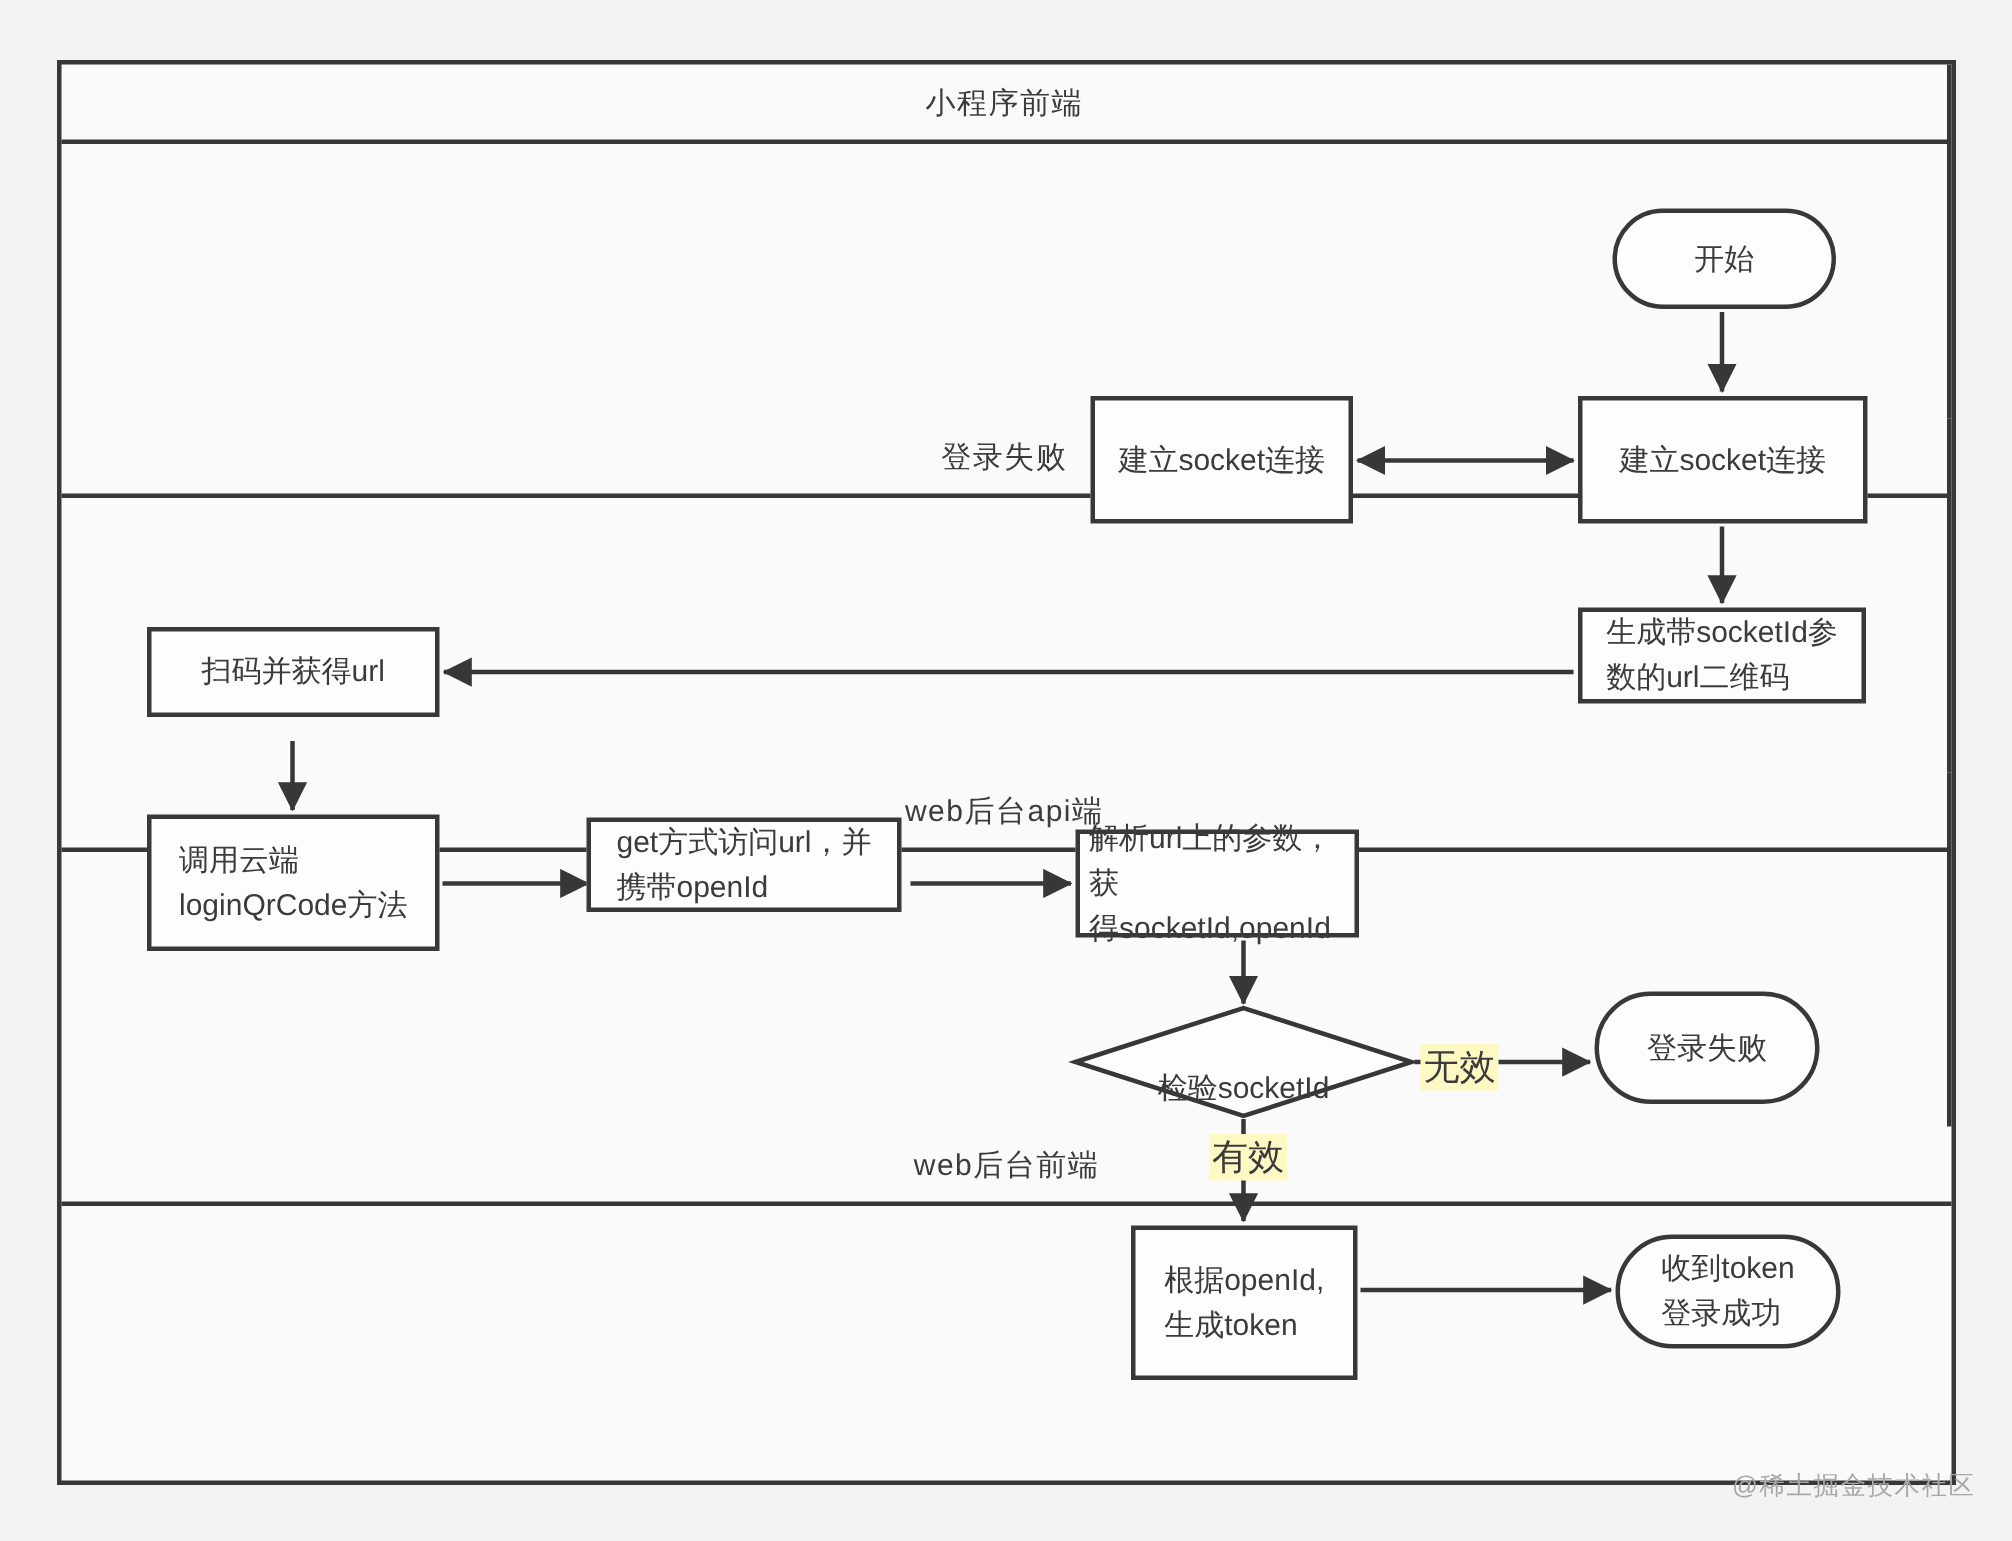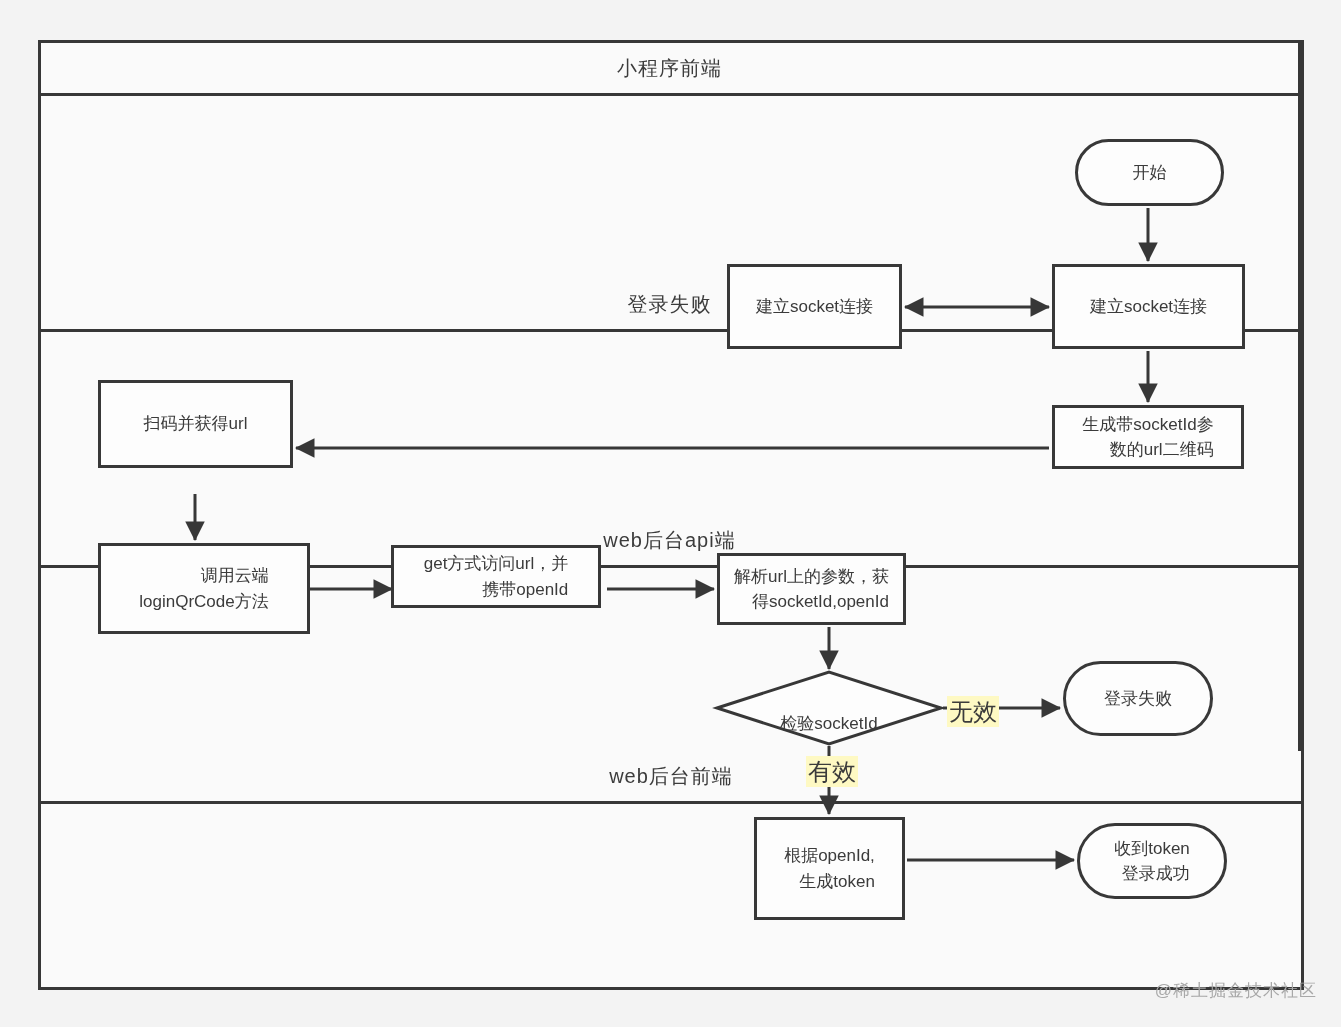--- a/index.html
+++ b/index.html
@@ -48,26 +48,26 @@
     width: 1341px; height: 1027px;
     pointer-events: none;
   }
   
   .node {
     position: absolute;
     box-sizing: border-box;
     background: #fdfdfd;
     border: 3px solid #383838;
     color: #3b3b3b;
-    font-size: 17px;
+    font-size: 20px;
     line-height: 1.5;
     display: flex;
     align-items: center;
     justify-content: center;
-    text-align: right;
+    text-align: left;
     white-space: pre-line;
     padding: 2px 6px;
   }
   .terminal { border-radius: 38px; }
   .diamond-label {
     position: absolute;
     background: transparent;
     border: none;
     padding: 0;
     margin-top: 16px;
@@ -78,22 +78,22 @@
     color: #3b3b3b;
     background: #fef9c3;
     padding: 0 2px;
     line-height: 1.3;
   }
   
   .n-start          { left:1075px; top:139px;  width:149px; height:67px; }
   .n-web-socket     { left:1052px; top:264px;  width:193px; height:85px; }
   .n-api-socket     { left:727px;  top:264px;  width:175px; height:85px; }
   .n-gen-qrcode     { left:1052px; top:405px;  width:192px; height:64px; }
-  .n-scan-qrcode    { left:98px;   top:380px;  width:195px; height:88px; }
-  .n-call-cloud     { left:98px;   top:543px;  width:212px; height:91px; }
+  .n-scan-qrcode    { left:98px;   top:418px;  width:195px; height:60px; }
+  .n-call-cloud     { left:98px;   top:543px;  width:195px; height:91px; }
   .n-get-url        { left:391px;  top:545px;  width:210px; height:63px; }
   .n-parse-url      { left:717px;  top:553px;  width:189px; height:72px; }
   .n-check-socketid { left:740px;  top:695px;  width:178px; }
   .n-login-fail     { left:1063px; top:661px;  width:150px; height:75px; }
   .n-gen-token      { left:754px;  top:817px;  width:151px; height:103px; }
   .n-login-success  { left:1077px; top:823px;  width:150px; height:76px; }
   .l-invalid        { left:947px;  top:696px; }
   .l-valid          { left:806px;  top:756px; }
   .watermark {
     position: absolute;

